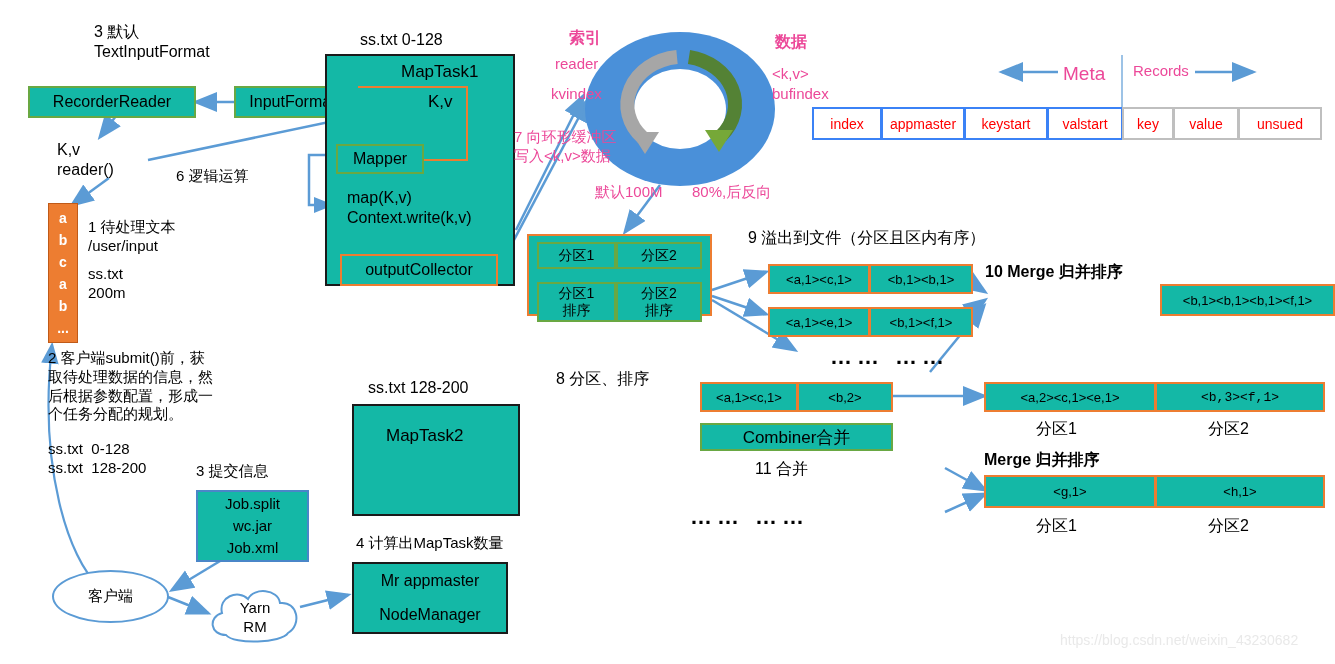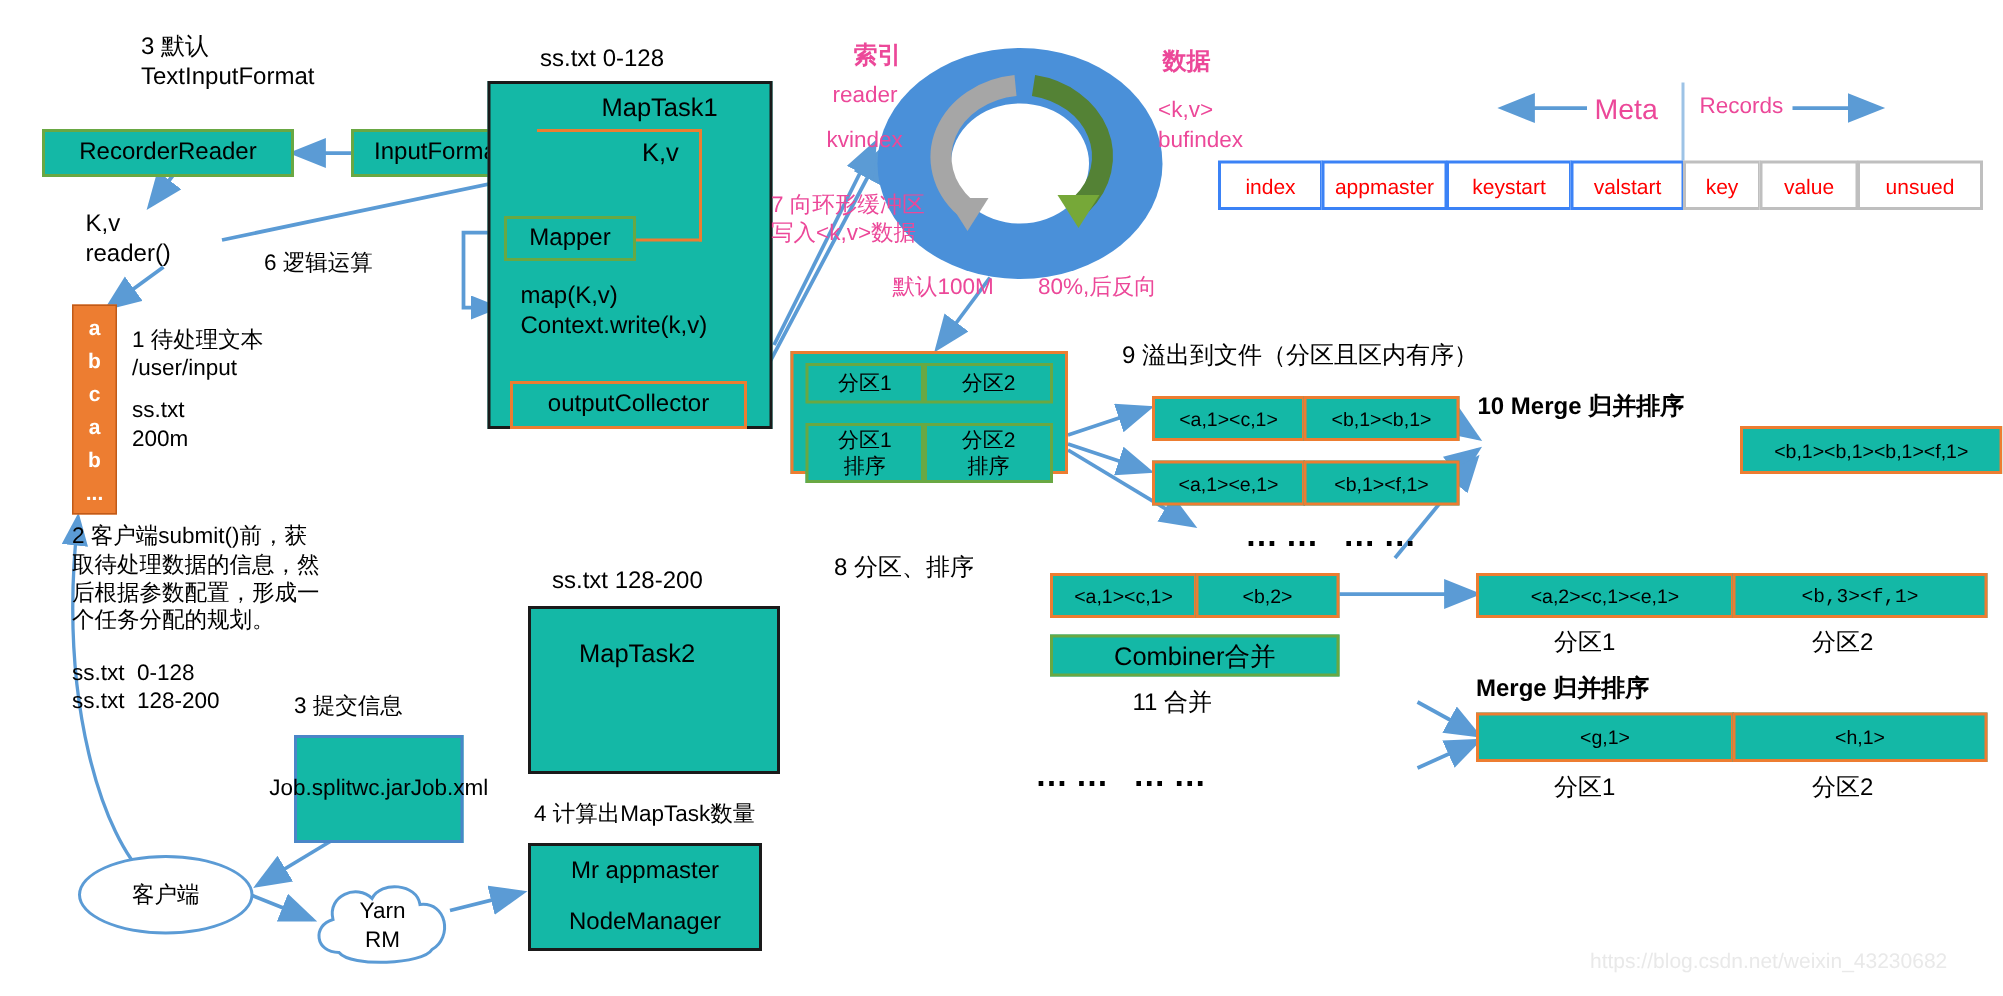--- a/index.html
+++ b/index.html
@@ -120,21 +120,21 @@
 200m</div>
 
   <div class="txt" style="left:48px;top:349px;font-size:15px;">2 客户端submit()前，获
 取待处理数据的信息，然
 后根据参数配置，形成一
 个任务分配的规划。</div>
   <div class="txt" style="left:48px;top:440px;font-size:15px;">ss.txt  0-128
 ss.txt  128-200</div>
 
   <div class="txt" style="left:196px;top:462px;font-size:15px;">3 提交信息</div>
-  <div class="box blue" style="left:196px;top:490px;width:113px;height:72px;flex-direction:row;font-size:15px;line-height:1.45;">
+  <div class="box blue" style="left:196px;top:490px;width:113px;height:72px;flex-direction:column;font-size:15px;line-height:1.45;">
     <span>Job.split</span>
     <span>wc.jar</span>
     <span>Job.xml</span>
   </div>
 
   <div class="ellipse" style="left:52px;top:570px;width:117px;height:53px;">
     <span>客户端</span>
   </div>
 
   <div class="abs" style="left:204px;top:585px;width:102px;height:62px;">

